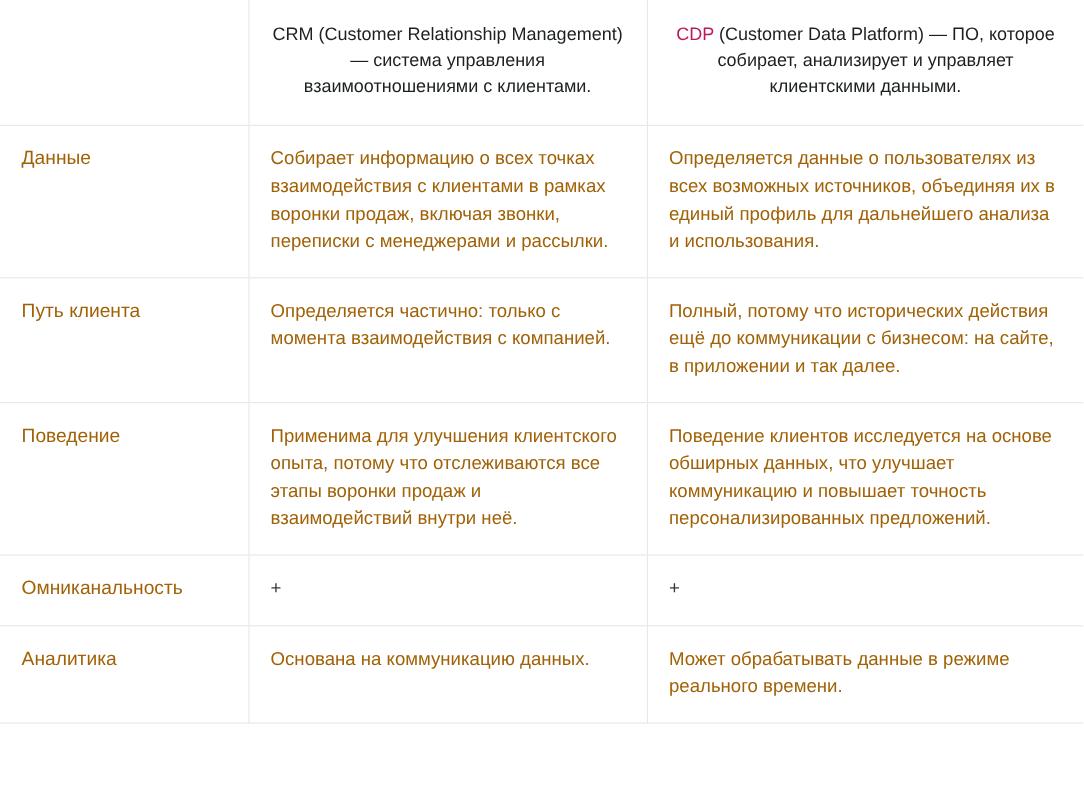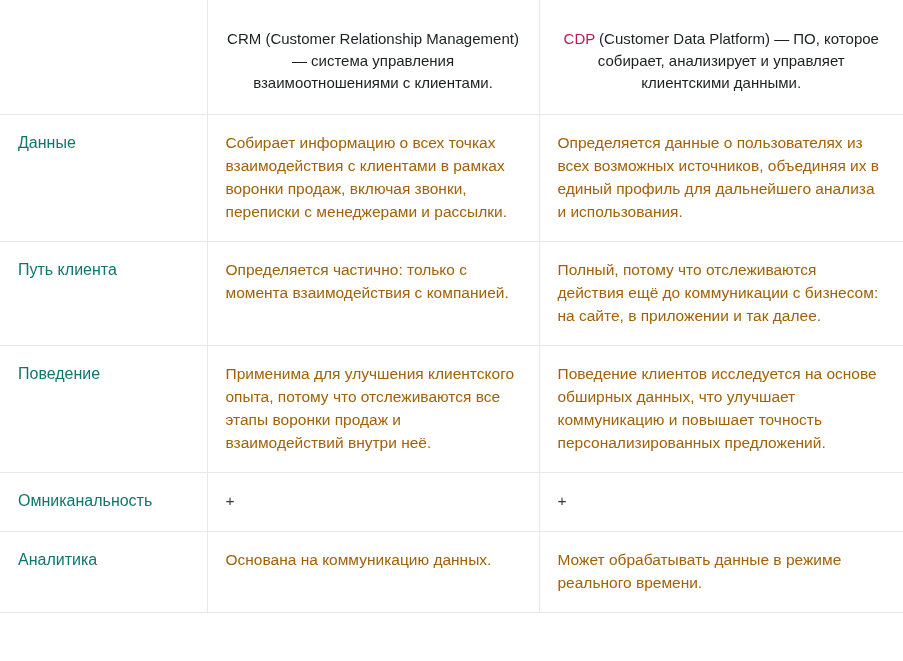--- a/index.html
+++ b/index.html
@@ -25,21 +25,21 @@
 
   .comparison-table td,
   .comparison-table th {
     vertical-align: top;
     padding: 16px 18px 18px 18px;
     border-bottom: 1px solid #e6e8ea;
     text-align: left;
     font-weight: normal;
   }
   .comparison-table tr.head-row th {
-    padding-top: 28px;
+    padding-top: 18px;
     padding-bottom: 20px;
   }
   .comparison-table td.cell-label,
   .comparison-table th.cell-corner {
     border-right: 1px solid #e6e8ea;
   }
   .comparison-table td.cell-crm,
   .comparison-table th.cell-crm-head {
     border-right: 1px solid #e6e8ea;
   }
@@ -50,21 +50,21 @@
     color: #1c2022;
     text-align: center;
   }
   .head-text .accent {
     color: #be185d;
   }
 
   .cell-label {
     font-size: 16px;
     line-height: 24px;
-    color: #0f766e;
+    color: #a16207;
   }
   .cell-body {
     font-size: 15.5px;
     line-height: 23px;
     color: #a16207;
   }
   .plus-cell {
     font-size: 15.5px;
     line-height: 23px;
     color: #33383b;
@@ -101,21 +101,21 @@
   </thead>
   <tbody>
     <tr>
       <td class="cell-label">Данные</td>
       <td class="cell-crm cell-body">Собирает информацию о всех точках взаимодействия с клиентами в рамках воронки продаж, включая звонки, переписки с менеджерами и рассылки.</td>
       <td class="cell-cdp cell-body">Определяется данные о пользователях из всех возможных источников, объединяя их в единый профиль для дальнейшего анализа и использования.</td>
     </tr>
     <tr>
       <td class="cell-label">Путь клиента</td>
       <td class="cell-crm cell-body">Определяется частично: только с момента взаимодействия с компанией.</td>
-      <td class="cell-cdp cell-body">Полный, потому что отслеживаются действия ещё до коммуникации с бизнесом: на сайте, в приложении и так далее.</td>
+      <td class="cell-cdp cell-body">Полный, потому что исторических действия ещё до коммуникации с бизнесом: на сайте, в приложении и так далее.</td>
     </tr>
     <tr>
       <td class="cell-label">Поведение</td>
       <td class="cell-crm cell-body">Применима для улучшения клиентского опыта, потому что отслеживаются все этапы воронки продаж и взаимодействий внутри неё.</td>
       <td class="cell-cdp cell-body">Поведение клиентов исследуется на основе обширных данных, что улучшает коммуникацию и повышает точность персонализированных предложений.</td>
     </tr>
     <tr>
       <td class="cell-label">Омниканальность</td>
       <td class="cell-crm plus-cell">+</td>
       <td class="cell-cdp plus-cell">+</td>

